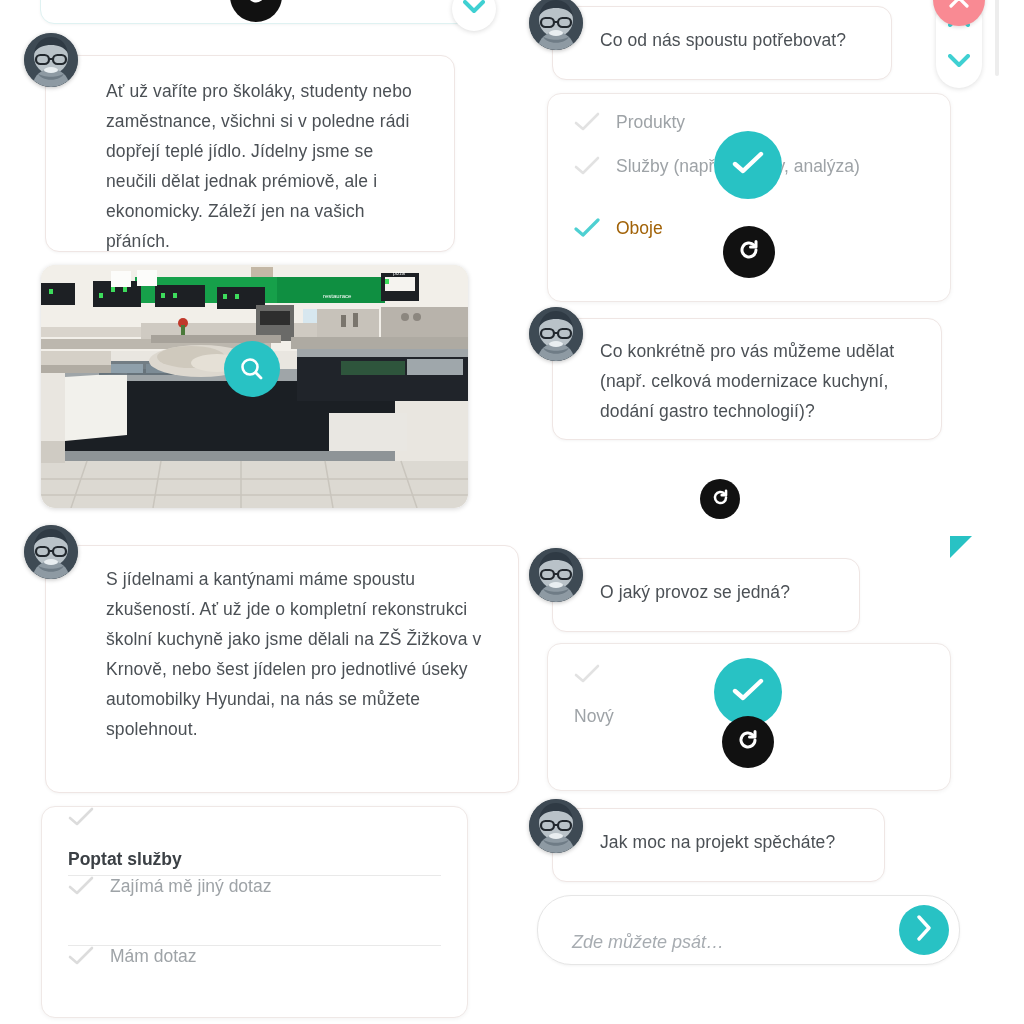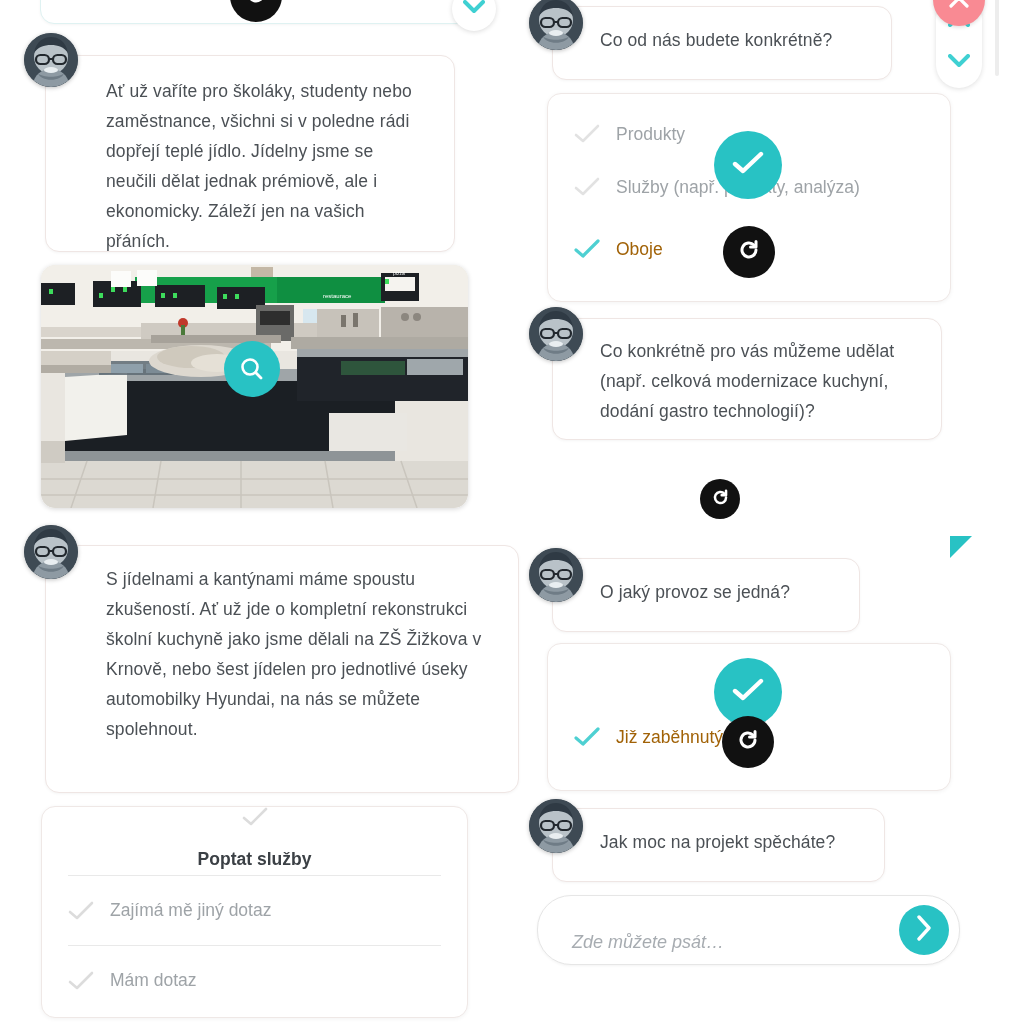--- a/index.html
+++ b/index.html
@@ -39,21 +39,21 @@
 
   
   .opt-panel {
     position: absolute;
     background:#fff;
     border: 1px solid #efe8e6;
     border-radius: 14px;
     box-shadow: 0 1px 4px rgba(0,0,0,0.05);
   }
   .opt-row {
-    display: flex; align-items: center;
+    display: flex; align-items: flex-start;
     gap: 16px;
     padding: 0 26px;
     height: 58px;
     position: relative;
   }
   .opt-sep { height:1px; background:#e9e9e9; margin: 0 26px; }
   .chk { width: 26px; height: 20px; flex: 0 0 26px; }
   .chk svg { display:block; }
   .opt-label { font-size: 17.5px; color: #9ea3a7; white-space: nowrap; }
   .opt-label.dark { color: #3b4045; font-weight: bold; }
@@ -394,21 +394,21 @@
         <path d="M10 20c2-12 10-16 17-16s15 4 17 16c-4-6-10-8-17-8s-13 2-17 8z" fill="#2f3a44"></path>
         <rect x="12" y="22" width="13" height="9" rx="4.5" fill="none" stroke="#22282e" stroke-width="2.2"></rect>
         <rect x="29" y="22" width="13" height="9" rx="4.5" fill="none" stroke="#22282e" stroke-width="2.2"></rect>
         <path d="M25 26h4" stroke="#22282e" stroke-width="2.2"></path>
         <path d="M14 40c4 5 22 5 26 0-2 9-24 9-26 0z" fill="#6f7c86"></path>
         <ellipse cx="27" cy="37" rx="7" ry="3" fill="#e9eef1"></ellipse>
       </g>
     </svg>
   </div>
   <div class="bubble bot-bubble" style="left:552px; top:6px; width:340px; height:74px;">
-    <div class="bot-text" style="padding:18px 20px 0 47px; white-space:nowrap;">Co od nás budete konkrétně?</div>
+    <div class="bot-text" style="padding:18px 20px 0 47px; white-space:nowrap;">Co od nás spoustu potřebovat?</div>
   </div>
 
   <div class="opt-panel" style="left:547px; top:93px; width:404px; height:209px;">
     <div class="opt-row" style="height:62px; padding-top:18px;">
       <span class="chk">
         <svg width="26" height="20" viewBox="0 0 26 20">
             <path d="M2 11l7 6L24 2" stroke="#e2e2e2" stroke-width="2.6" fill="none" stroke-linecap="round" stroke-linejoin="round"></path>
           </svg>
       </span>
       <span class="opt-label">Produkty</span>
@@ -506,28 +506,20 @@
 
   <div class="opt-panel" style="left:547px; top:643px; width:404px; height:148px;">
     <div class="opt-row" style="height:62px; padding-top:20px;flex-direction:column;">
       <span class="chk">
         <svg width="26" height="20" viewBox="0 0 26 20">
             <path d="M2 11l7 6L24 2" stroke="#e2e2e2" stroke-width="2.6" fill="none" stroke-linecap="round" stroke-linejoin="round"></path>
           </svg>
       </span>
       <span class="opt-label">Nový</span>
     </div>
-    <div class="opt-row" style="height:62px;">
-      <span class="chk">
-        <svg width="26" height="20" viewBox="0 0 26 20">
-            <path d="M2 11l7 6L24 2" stroke="#4ed0d2" stroke-width="3.2" fill="none" stroke-linecap="round" stroke-linejoin="round"></path>
-          </svg>
-      </span>
-      <span class="opt-label sel">Již zaběhnutý</span>
-    </div>
   </div>
   <div class="badge badge-teal" style="left:714px; top:658px; width:68px; height:68px;">
     <span>
       <svg width="32" height="24" viewBox="0 0 32 24">
           <path d="M3 13l8 7L29 3" stroke="#fff" stroke-width="4.4" fill="none" stroke-linecap="round" stroke-linejoin="round"></path>
         </svg>
     </span>
   </div>
   <div class="badge badge-black" style="left:722px; top:716px; width:52px; height:52px;">
     <span>

